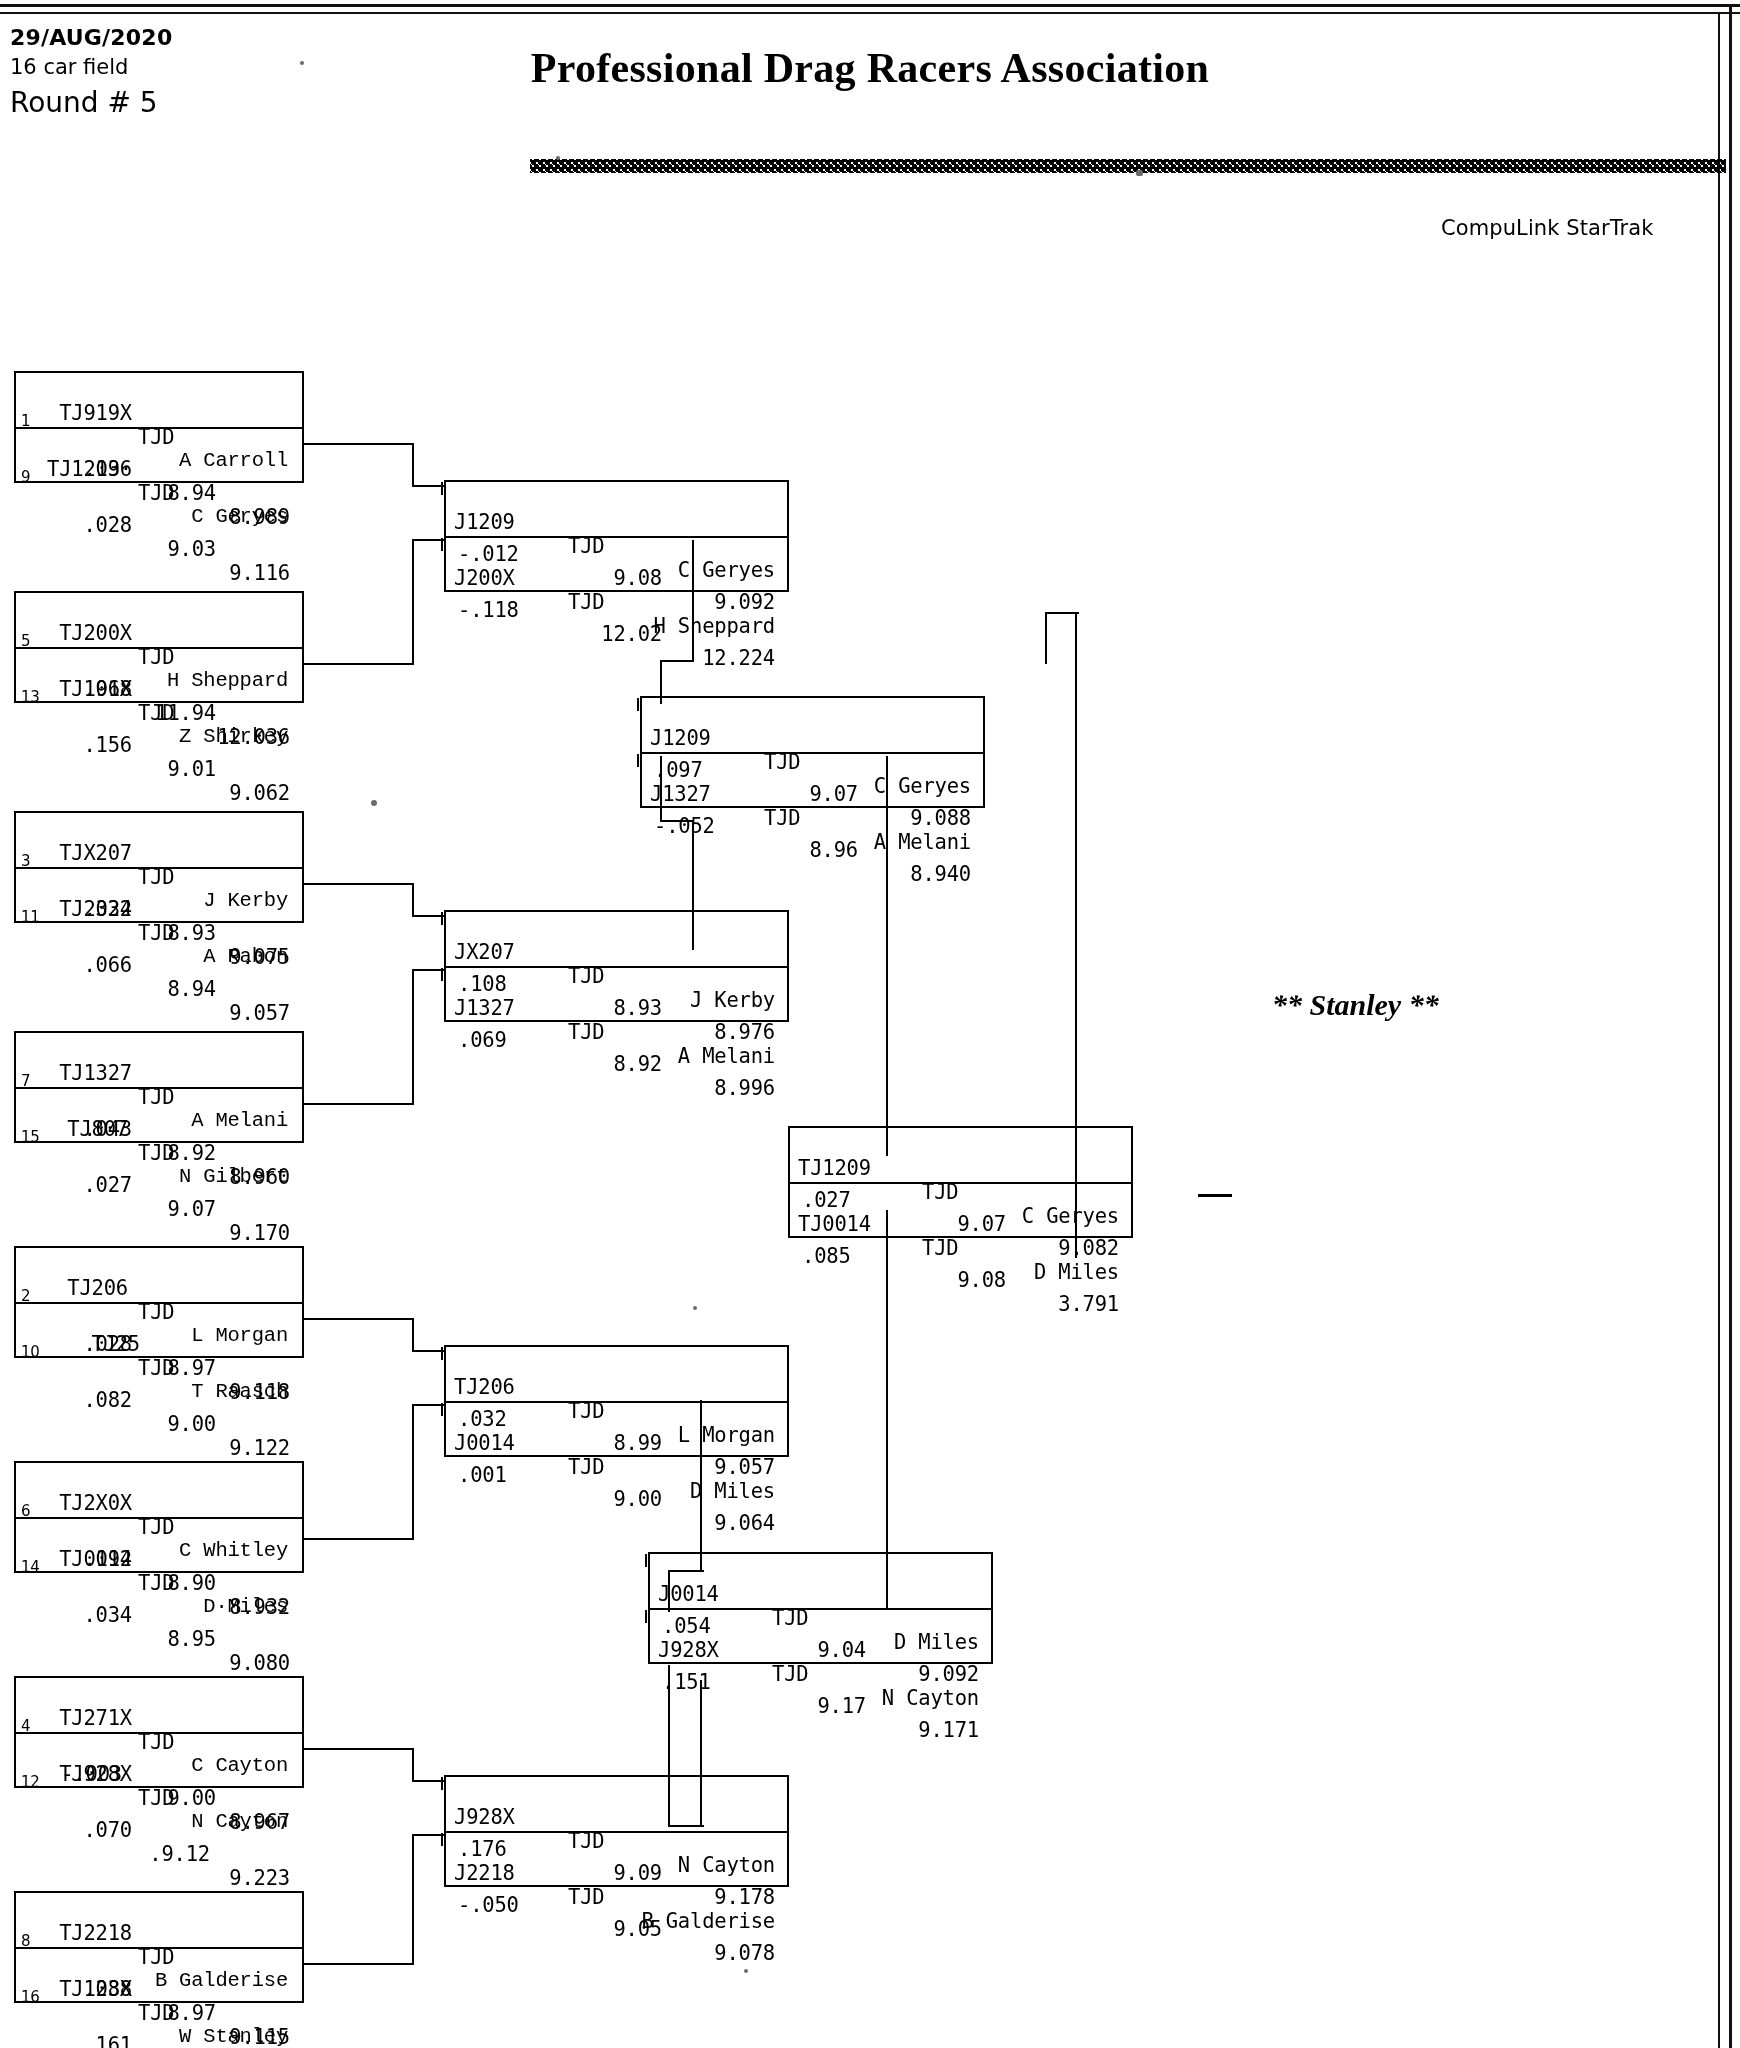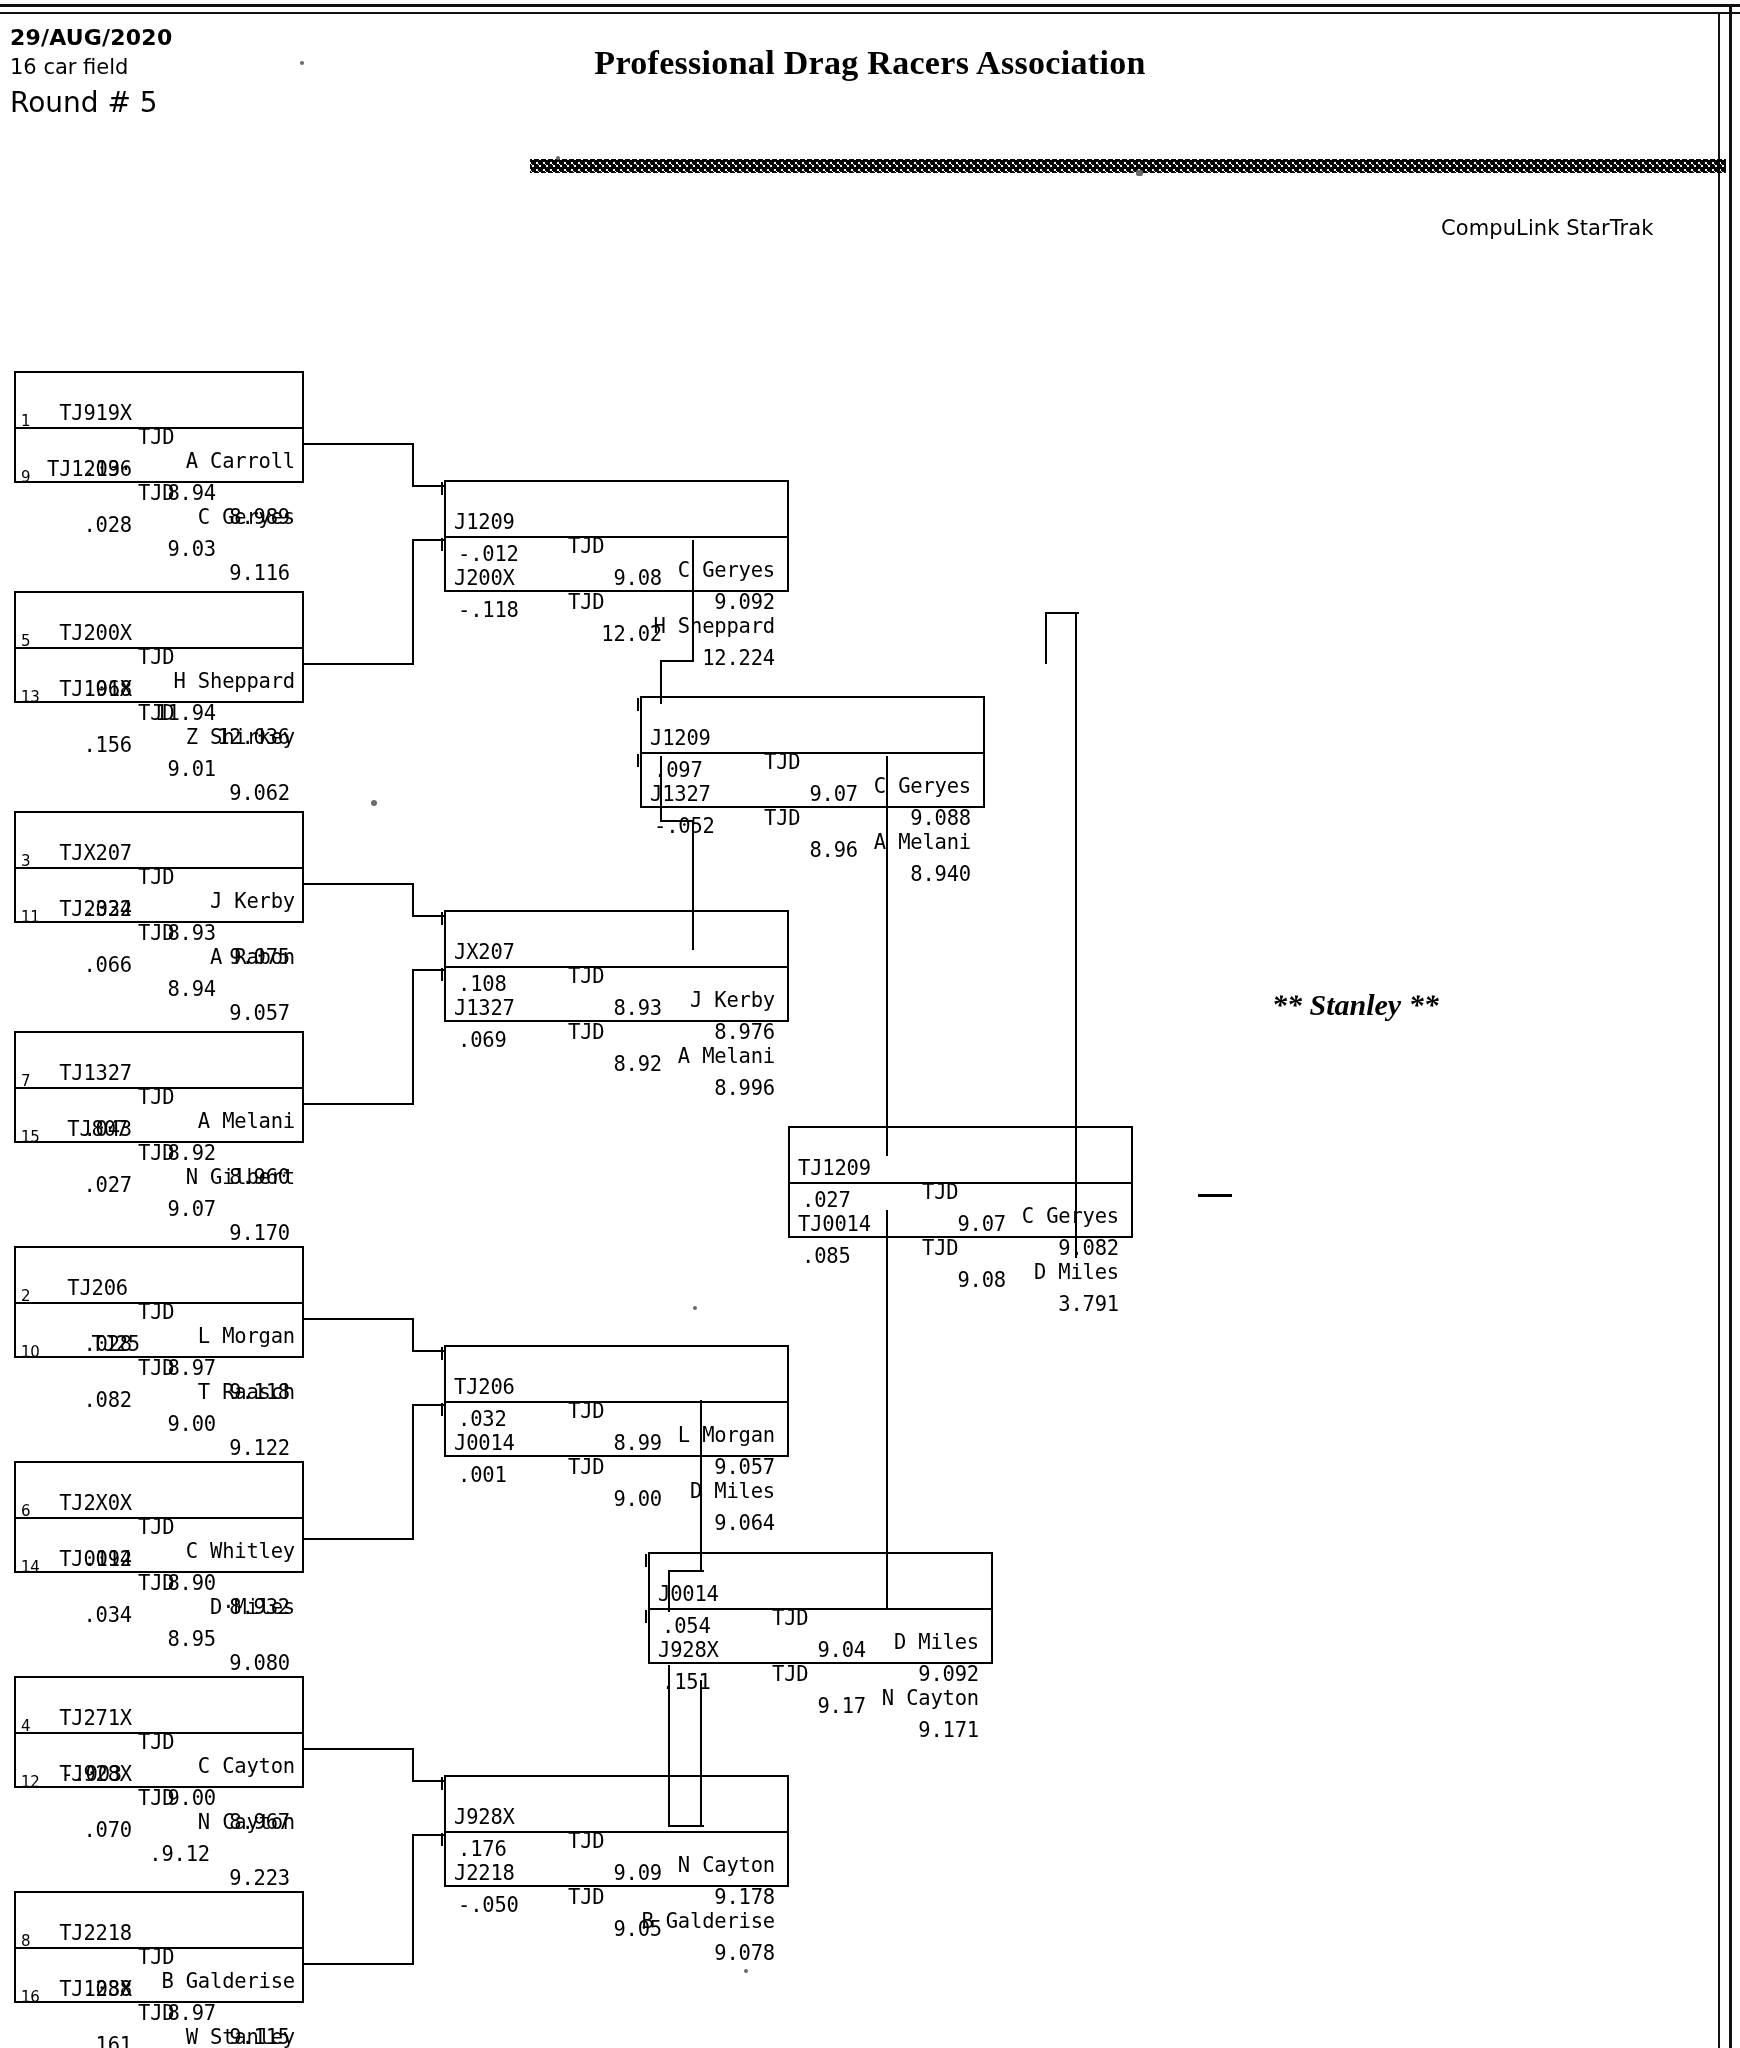--- a/index.html
+++ b/index.html
@@ -51,21 +51,21 @@
   .meta .m2 { font-size: 21px; }
   .meta .m3 { font-size: 28px; }
 
   .assoc-title {
     position: absolute;
     left: 0; right: 0;
     top: 44px;
     text-align: center;
     font-family: "Liberation Serif", serif;
     font-weight: 700;
-    font-size: 34px;
+    font-size: 42px;
     letter-spacing: .3px;
   }
 
   .class-title {
     position: absolute;
     left: 10px;
     top: 164px;
     font-family: "Liberation Serif", serif;
     font-weight: 700;
     font-size: 38px;
@@ -120,21 +120,21 @@
   }
   .line.top   { top: 4px; }
   .line.bot   { top: 36px; }
 
   
   .r1 { width: 290px; height: 112px; }
   .r1 .line { font-size: 20.5px; }
   .r1 .c-seed { position:absolute; left: 5px;  font-size: 15px; font-family:"DejaVu Sans", sans-serif; top:3px;}
   .r1 .c-num  { position:absolute; left: 26px; width: 90px; text-align: right; }
   .r1 .c-cls  { position:absolute; left: 122px; }
-  .r1 .c-name { position:absolute; right: 1px; }
+  .r1 .c-name { position:absolute; right: 8px; font-family: Liberation Mono, monospace; }
   .r1 .c-et   { position:absolute; left: 120px; width: 80px; text-align: right;}
   .r1 .c-fin  { position:absolute; right: 6px; }
 
   .r2 { width: 345px; height: 112px; }
   .r2 .line { font-size: 20.5px; }
   .r2 .c-num  { position:absolute; left: 8px; }
   .r2 .c-cls  { position:absolute; left: 122px; }
   .r2 .c-name { position:absolute; right: 6px; }
   .r2 .c-rt   { position:absolute; left: 12px; width: 96px; }
   .r2 .c-et   { position:absolute; left: 130px; width: 86px; text-align: right;}

